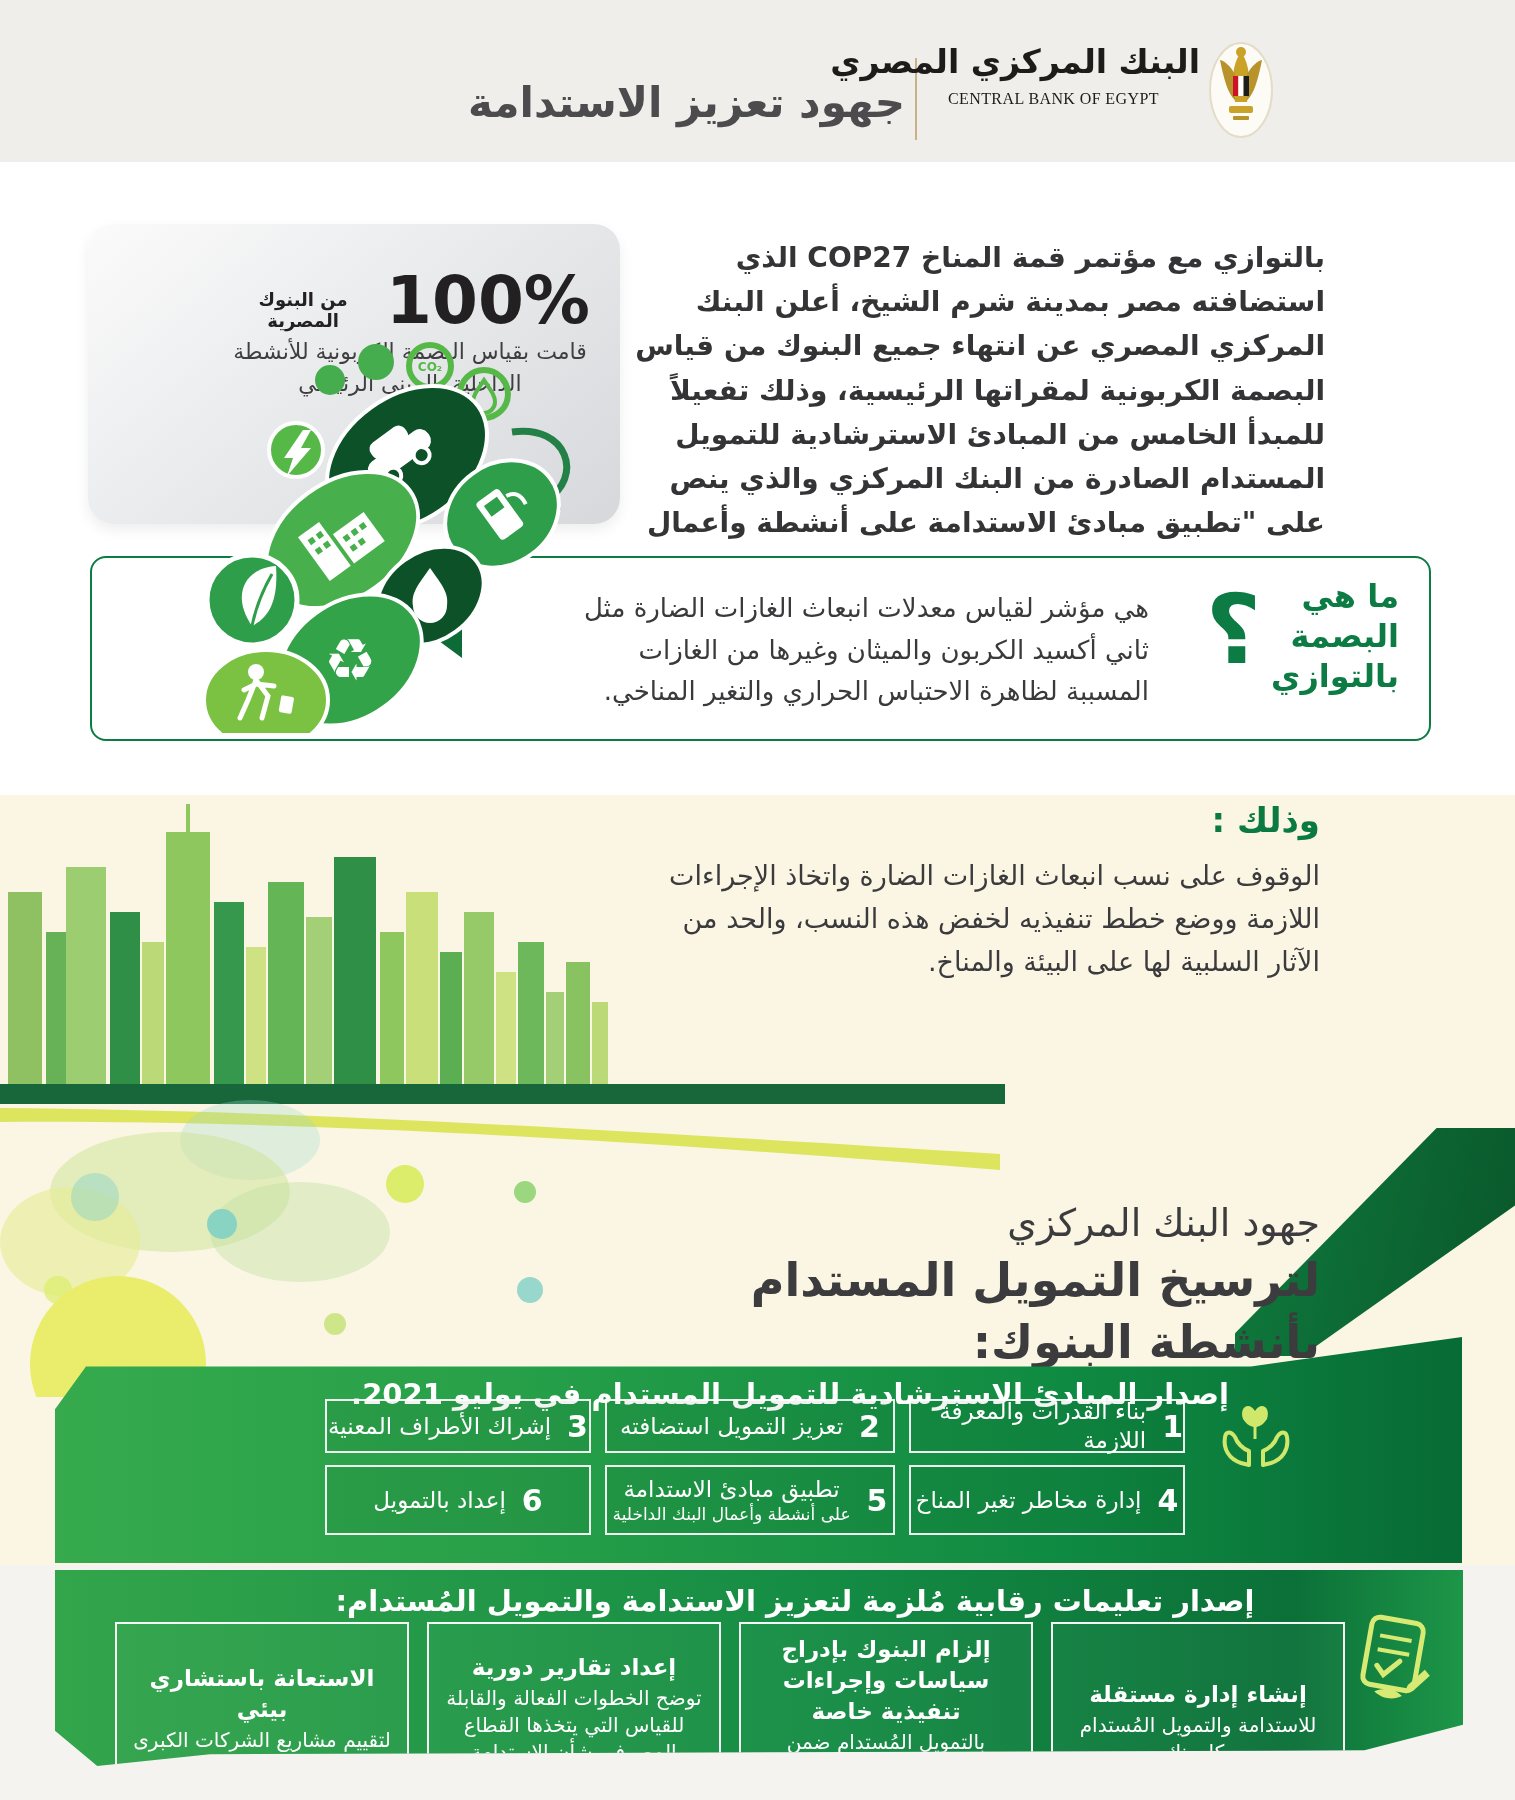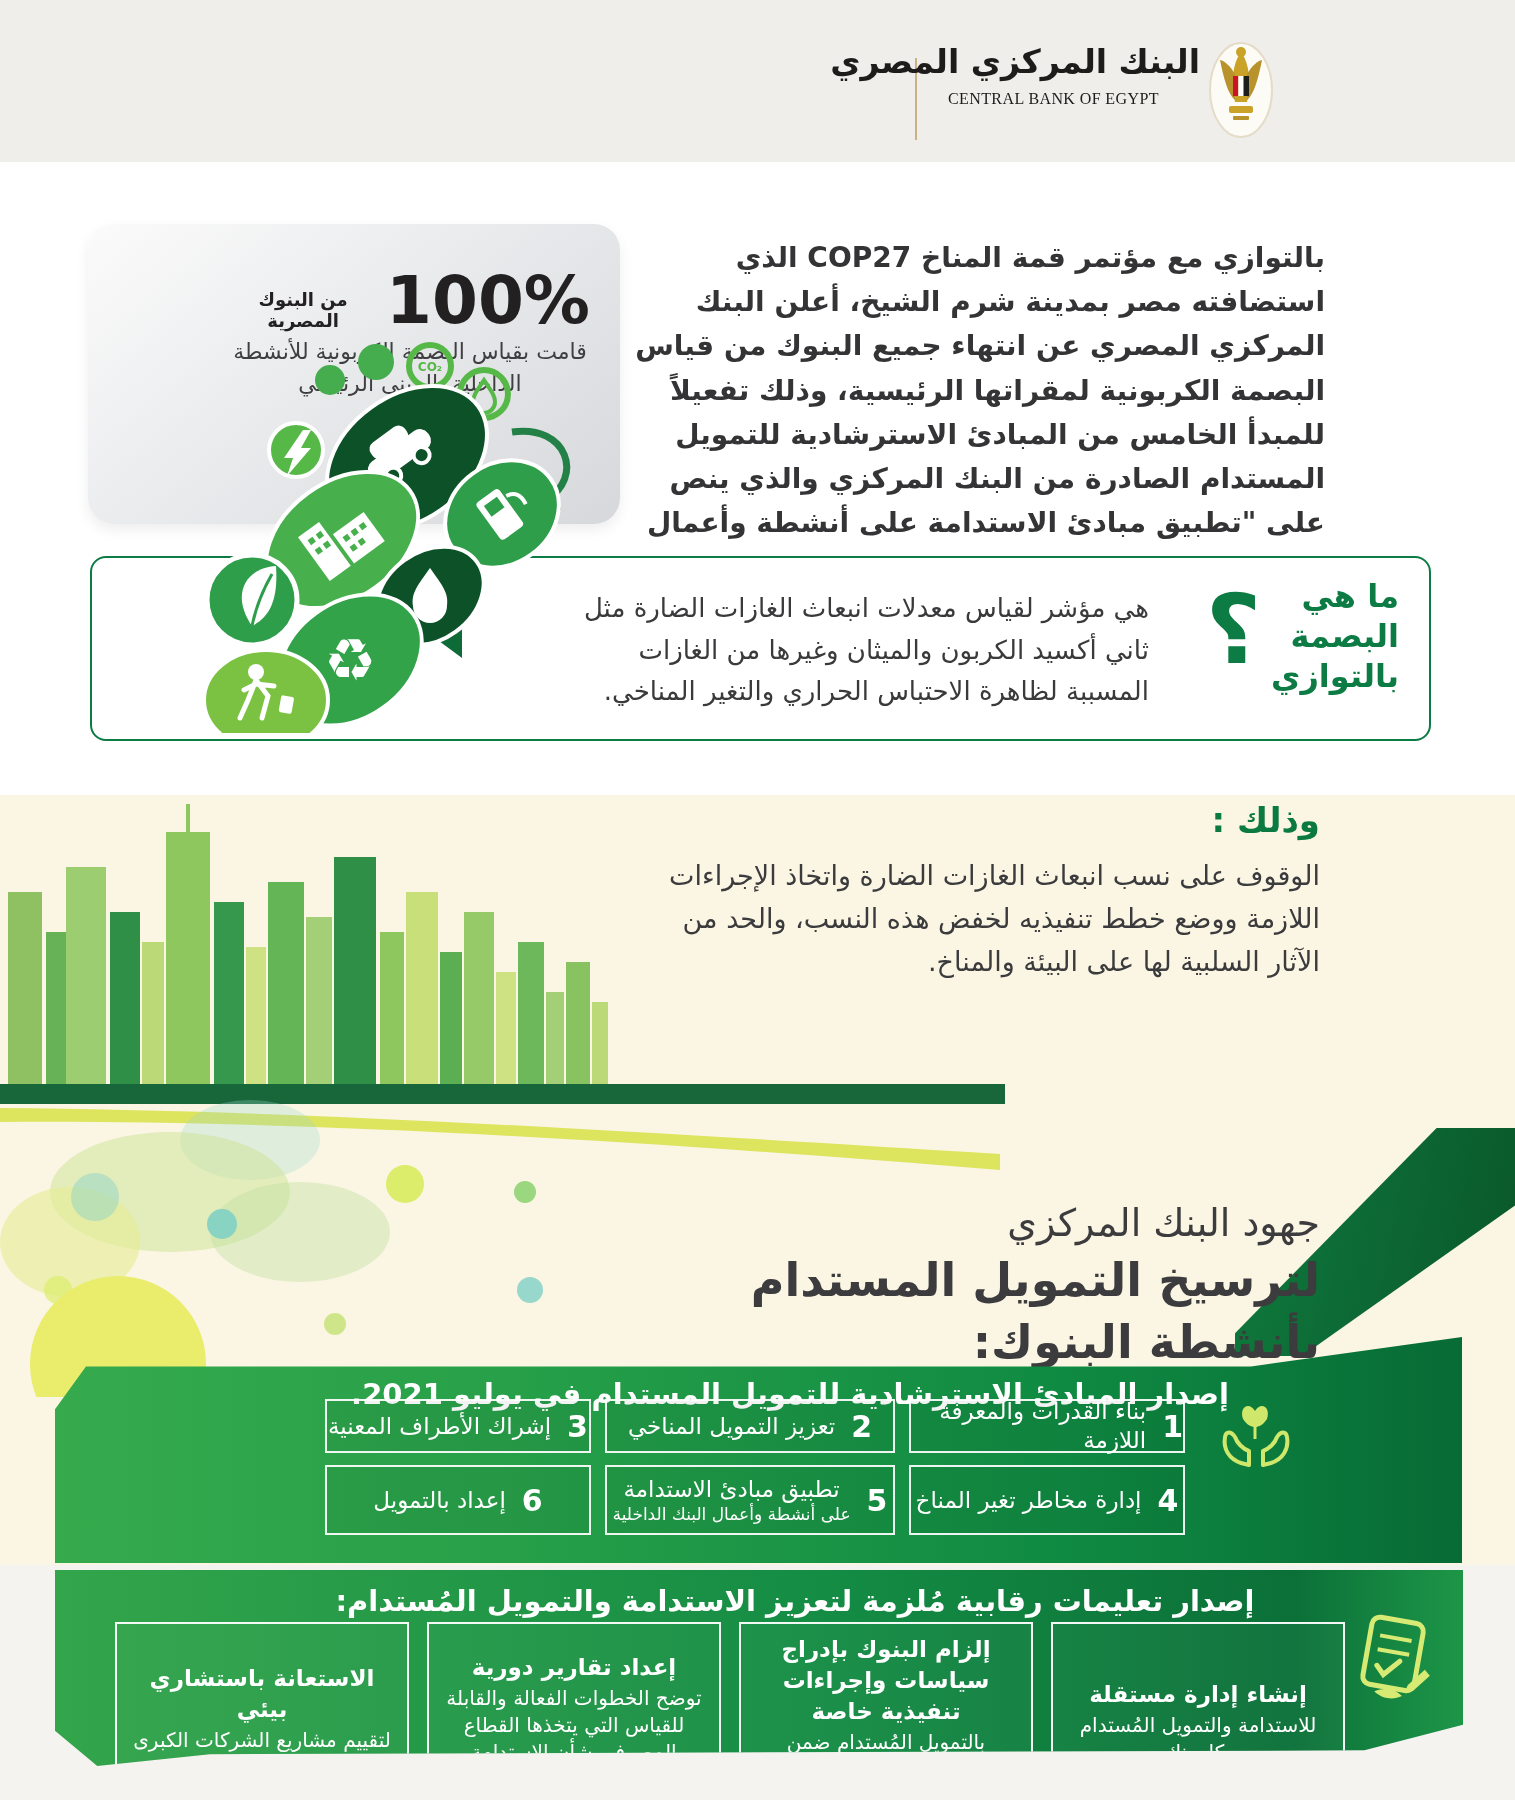--- a/index.html
+++ b/index.html
@@ -98,20 +98,21 @@
 </style>
 </head>
 <body>
 
 <div id="canvas">
 
   <div class="bg-cream"></div>
   <div class="bg-light"></div>
 
   <div class="header">
+    <div class="header-title" dir="rtl">جهود تعزيز الاستدامة</div>
     <div class="header-divider"></div>
     <div class="logo-block">
       <div class="logo-ar" dir="rtl">البنك المركزي المصري</div>
       <div class="logo-en">CENTRAL BANK OF EGYPT</div>
     </div>
     <svg class="emblem" viewBox="0 0 66 100">
       <ellipse cx="33" cy="50" rx="31" ry="47" fill="#fdfbf6" stroke="#e4dcc8" stroke-width="2"></ellipse>
       <path d="M33,12 C24,24 23,44 27,62 L39,62 C43,44 42,24 33,12 Z" fill="#c9a227"></path>
       <path d="M12,20 C16,40 20,54 27,60 L27,34 C22,26 17,21 12,20 Z" fill="#b8922a"></path>
       <path d="M54,20 C50,40 46,54 39,60 L39,34 C44,26 49,21 54,20 Z" fill="#b8922a"></path>
@@ -275,21 +276,21 @@
       <div class="b1-row b1-row1">
         <div class="b1-box b1-w1">
           <span class="b1-num">1</span>
           <span class="b1-label-wrap">
               <span class="b1-label">بناء القدرات والمعرفة اللازمة</span>
             </span>
         </div>
         <div class="b1-box b1-w2">
           <span class="b1-num">2</span>
           <span class="b1-label-wrap">
-              <span class="b1-label">تعزيز التمويل المناخي</span>
+              <span class="b1-label">تعزيز التمويل استضافته</span>
             </span>
         </div>
         <div class="b1-box b1-w3">
           <span class="b1-num">3</span>
           <span class="b1-label-wrap">
               <span class="b1-label">إشراك الأطراف المعنية</span>
             </span>
         </div>
       </div>
       <div class="b1-row b1-row2">

